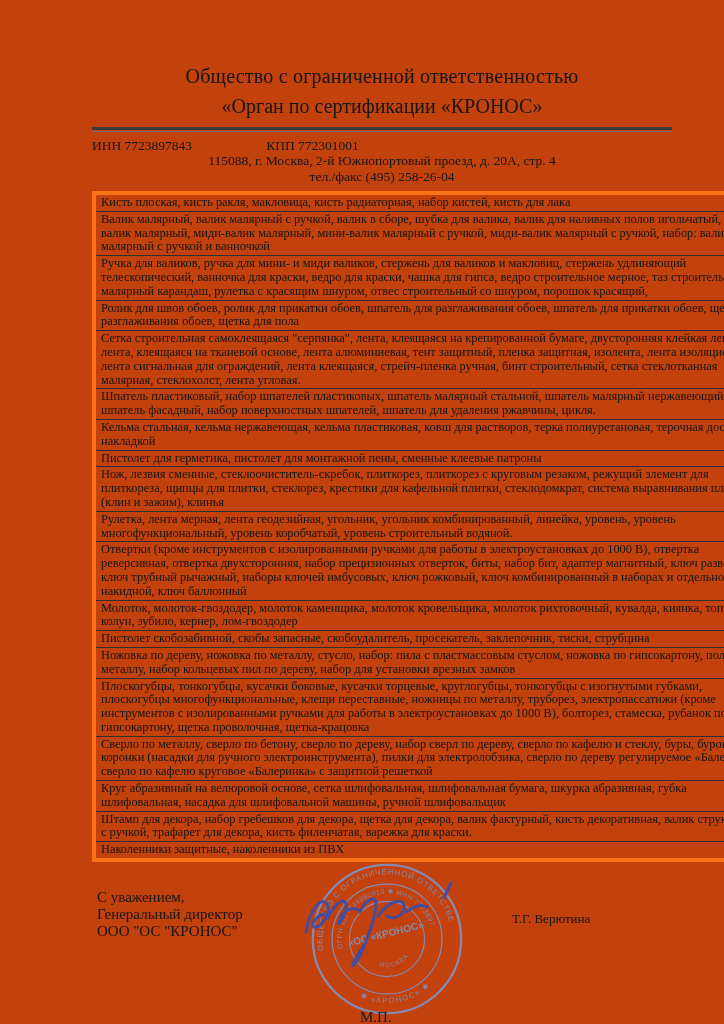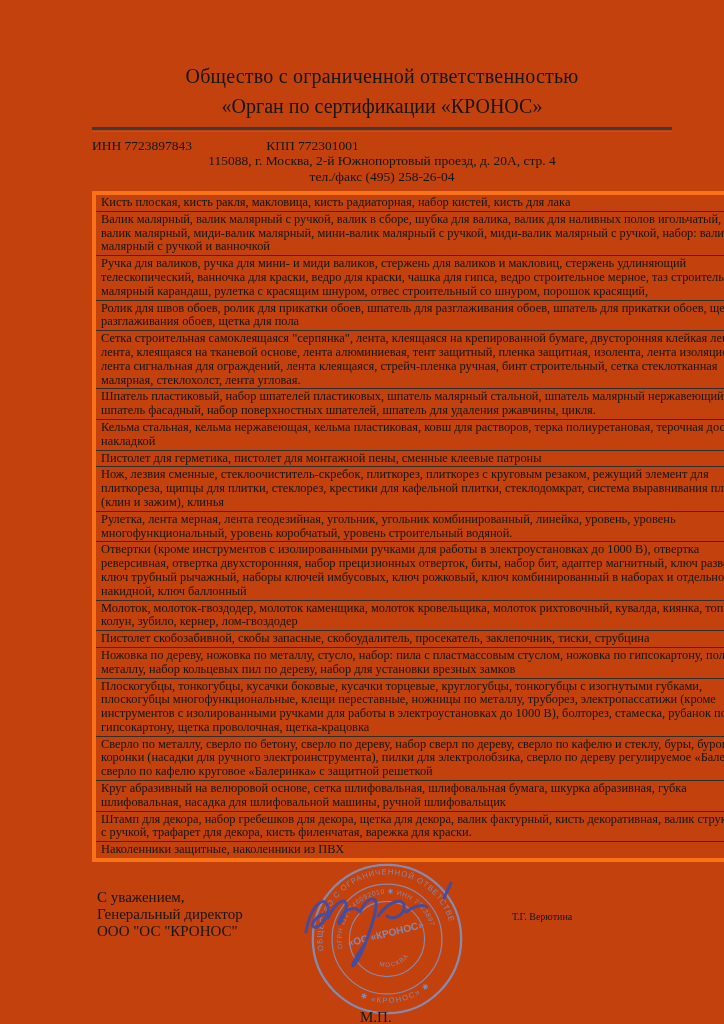--- a/index.html
+++ b/index.html
@@ -16,21 +16,21 @@
   .info { font-size:13.5px; line-height:15.5px; }
   .appendix { font-size:14.5px; font-weight:bold; line-height:16px; margin-top:2px; }
 
   .table { position:absolute; left:92px; top:191px; width:683px;
            border:4px solid #f97316; box-sizing:border-box; }
   .trow { border-bottom:1px solid #2e2e2e; padding:1px 4px 1px 5px;
           font-size:12.4px; line-height:13.8px; }
   .trow:last-child { border-bottom:none; }
 
   .closing { position:absolute; left:97px; top:889px; font-size:15px; line-height:17px; z-index:4; }
-  .signer-name { position:absolute; left:512px; top:911px; font-size:10px; z-index:4; }
+  .signer-name { position:absolute; left:512px; top:911px; font-size:13px; z-index:4; }
   .mp-mark { position:absolute; left:360px; top:1009px; font-size:15px; color:#1a1a1a; z-index:5; }
 
   .stamp { position:absolute; left:308px; top:860px; width:158px; height:158px; z-index:1; opacity:.82; }
   .stamp text { font-family:"Liberation Sans", sans-serif; }
   .signature { position:absolute; left:294px; top:872px; width:196px; height:104px; z-index:3; }
 </style>
 </head>
 <body>
 
 <div class="page">

